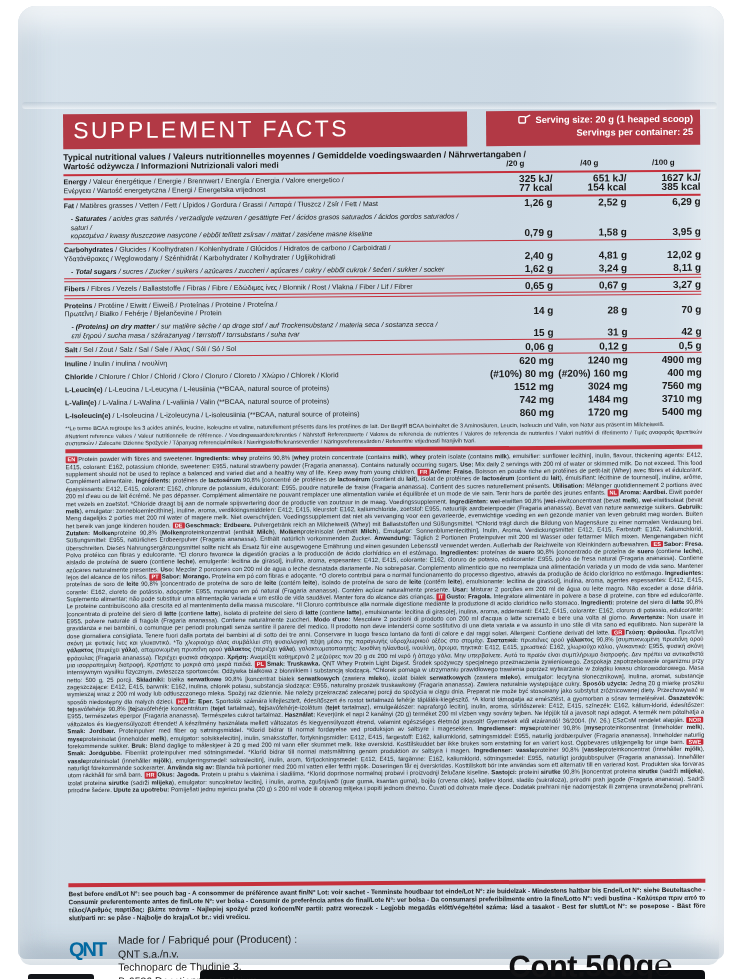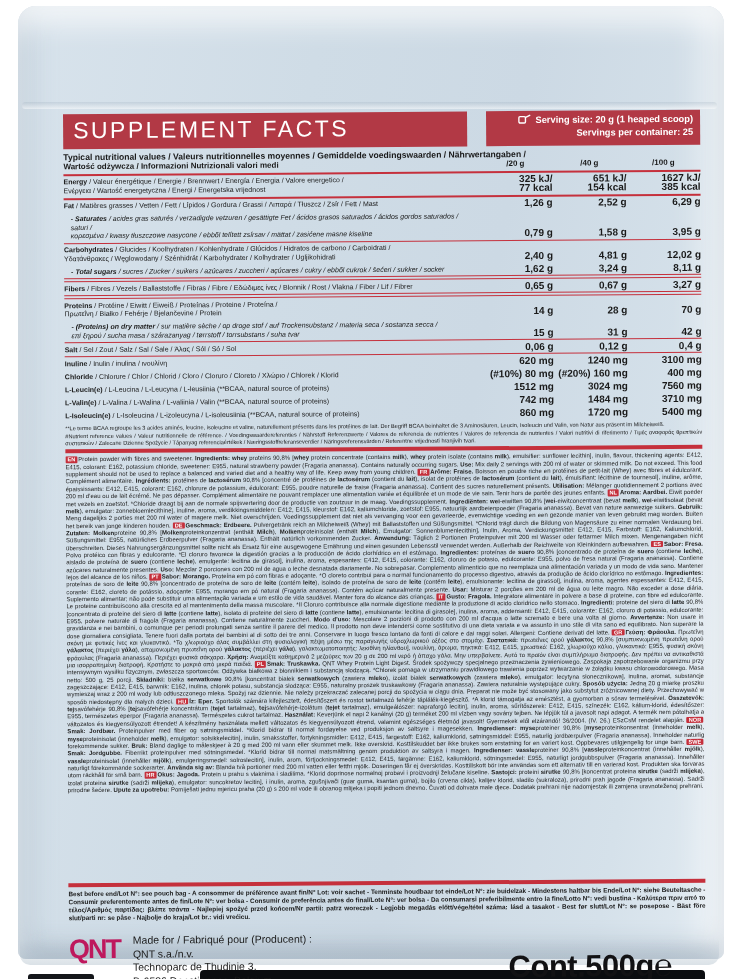--- a/index.html
+++ b/index.html
@@ -47,21 +47,21 @@
 
   .body-text{font-size:6px;line-height:7.35px;text-align:justify;height:424px;overflow:hidden;
              letter-spacing:.05px;color:#222;}
   .lang{display:inline-block;background:#c5303c;color:#fff;font-weight:bold;font-size:5.6px;
         line-height:6.6px;padding:0 2px;border-radius:1px;margin-right:1px;}
 
   .best-before{font-size:6.4px;line-height:7.8px;font-weight:600;text-align:justify;margin-top:2px;
                height:36px;overflow:hidden;}
 
   .footer{display:flex;align-items:flex-start;margin-top:8px;}
-  .logo{font-size:27px;font-weight:900;letter-spacing:-2px;color:#be185d;line-height:30px;}
+  .logo{font-size:20px;font-weight:900;letter-spacing:-2px;color:#0369a1;line-height:30px;}
   .made{margin-left:13px;font-size:10.5px;line-height:13.5px;}
   .made .b{font-weight:normal;}
   .cont{margin-left:auto;margin-right:34px;align-self:center;margin-top:18px;
         font-size:31px;font-weight:600;letter-spacing:-.5px;color:#121214;}
 </style>
 </head>
 <body>
 
 <div class="stage">
   <div class="pouch"></div>
@@ -144,27 +144,27 @@
         <div class="row sub b-thin">
           <div class="lbl"><b>- (Proteins) on dry matter</b> / sur matière sèche / op droge stof / auf Trockensubstanz / materia seca / sostanza secca /<br>επί ξηρού / sucha masa / szárazanyag / tørrstoff / torrsubstans / suha tvar</div>
           <div class="val">15 g</div>
           <div class="val">31 g</div>
           <div class="val">42 g</div>
         </div>
         <div class="row b-thin">
           <div class="lbl"><b>Salt</b> / Sel / Zout / Salz / Sal / Sale / Άλας / Sól / Só / Sol</div>
           <div class="val">0,06 g</div>
           <div class="val">0,12 g</div>
-          <div class="val">0,4 g</div>
+          <div class="val">0,5 g</div>
         </div>
         <div class="row">
           <div class="lbl"><b>Inuline</b> / Inulin / inulina / ινουλίνη</div>
           <div class="val">620 mg</div>
           <div class="val">1240 mg</div>
-          <div class="val">3100 mg</div>
+          <div class="val">4900 mg</div>
         </div>
         <div class="row">
           <div class="lbl"><b>Chloride</b> / Chlorure / Chlor / Chlorid / Cloro / Cloruro / Cloreto / Χλώριο / Chlorek / Klorid</div>
           <div class="val">(#10%) 80 mg</div>
           <div class="val">(#20%) 160 mg</div>
           <div class="val">400 mg</div>
         </div>
         <div class="row">
           <div class="lbl"><b>L-Leucin(e)</b> / L-Leucina / L-Leucyna / L-leusiinia (**BCAA, natural source of proteins)</div>
           <div class="val">1512 mg</div>

